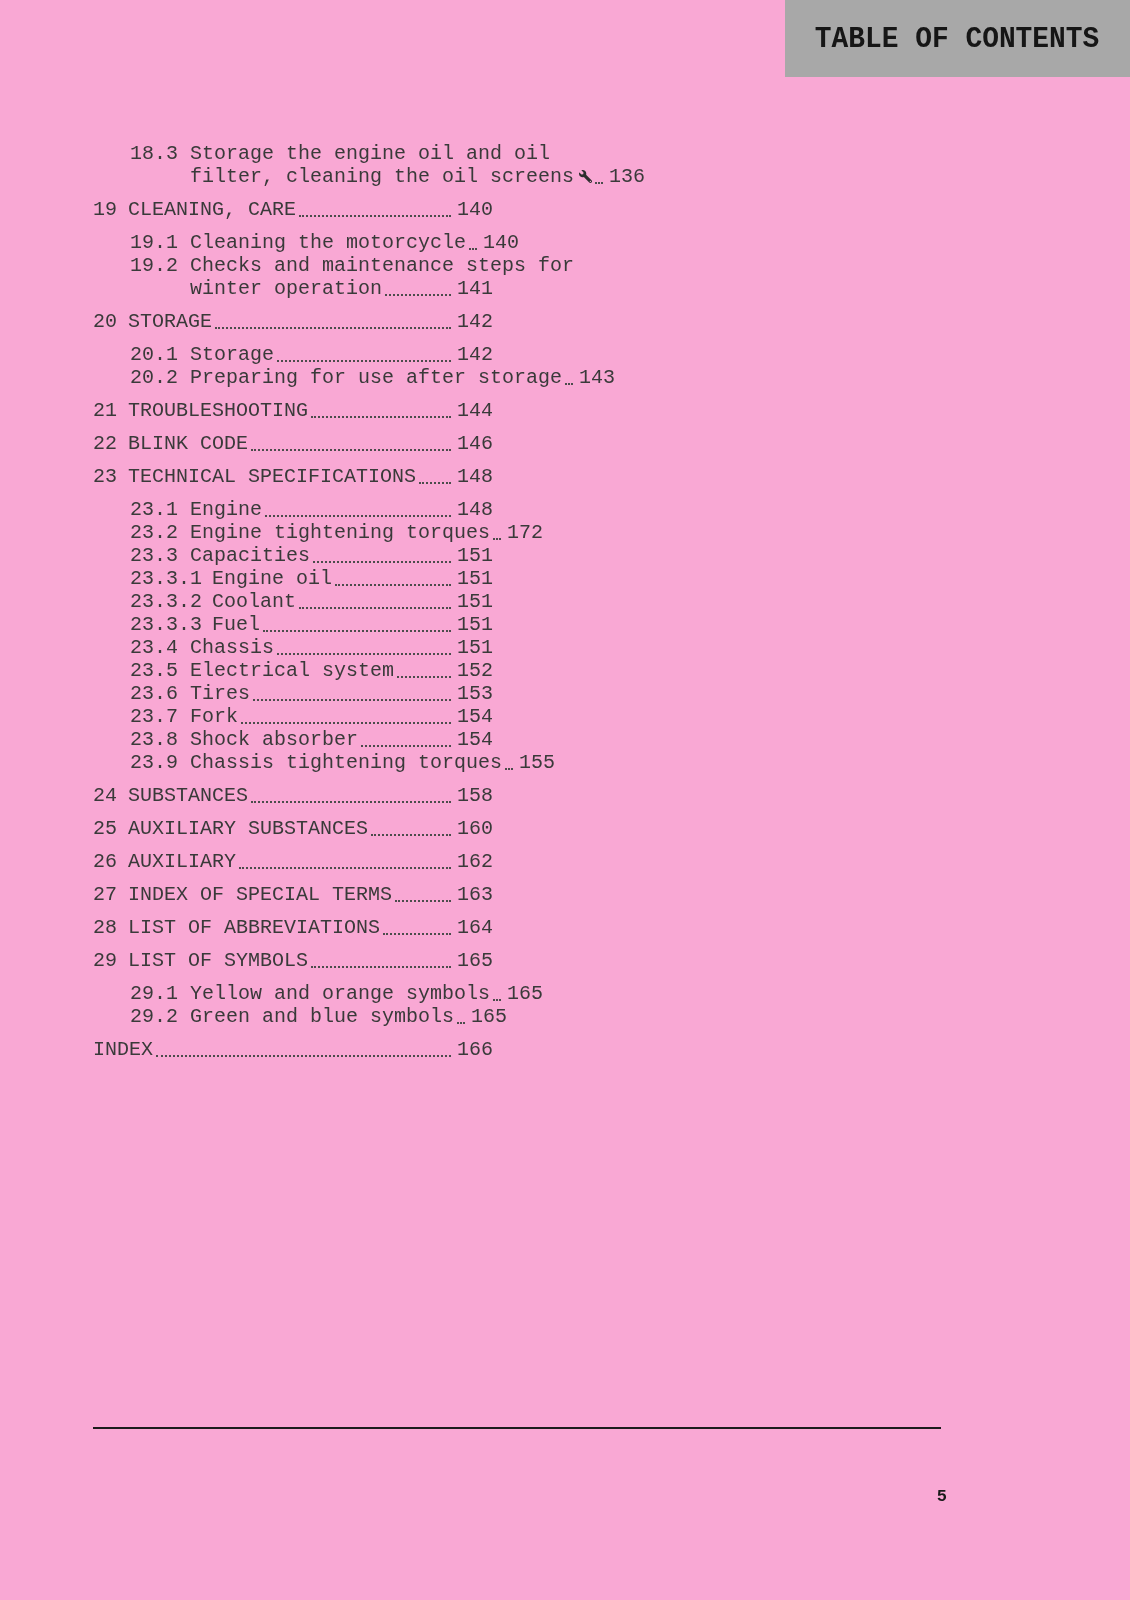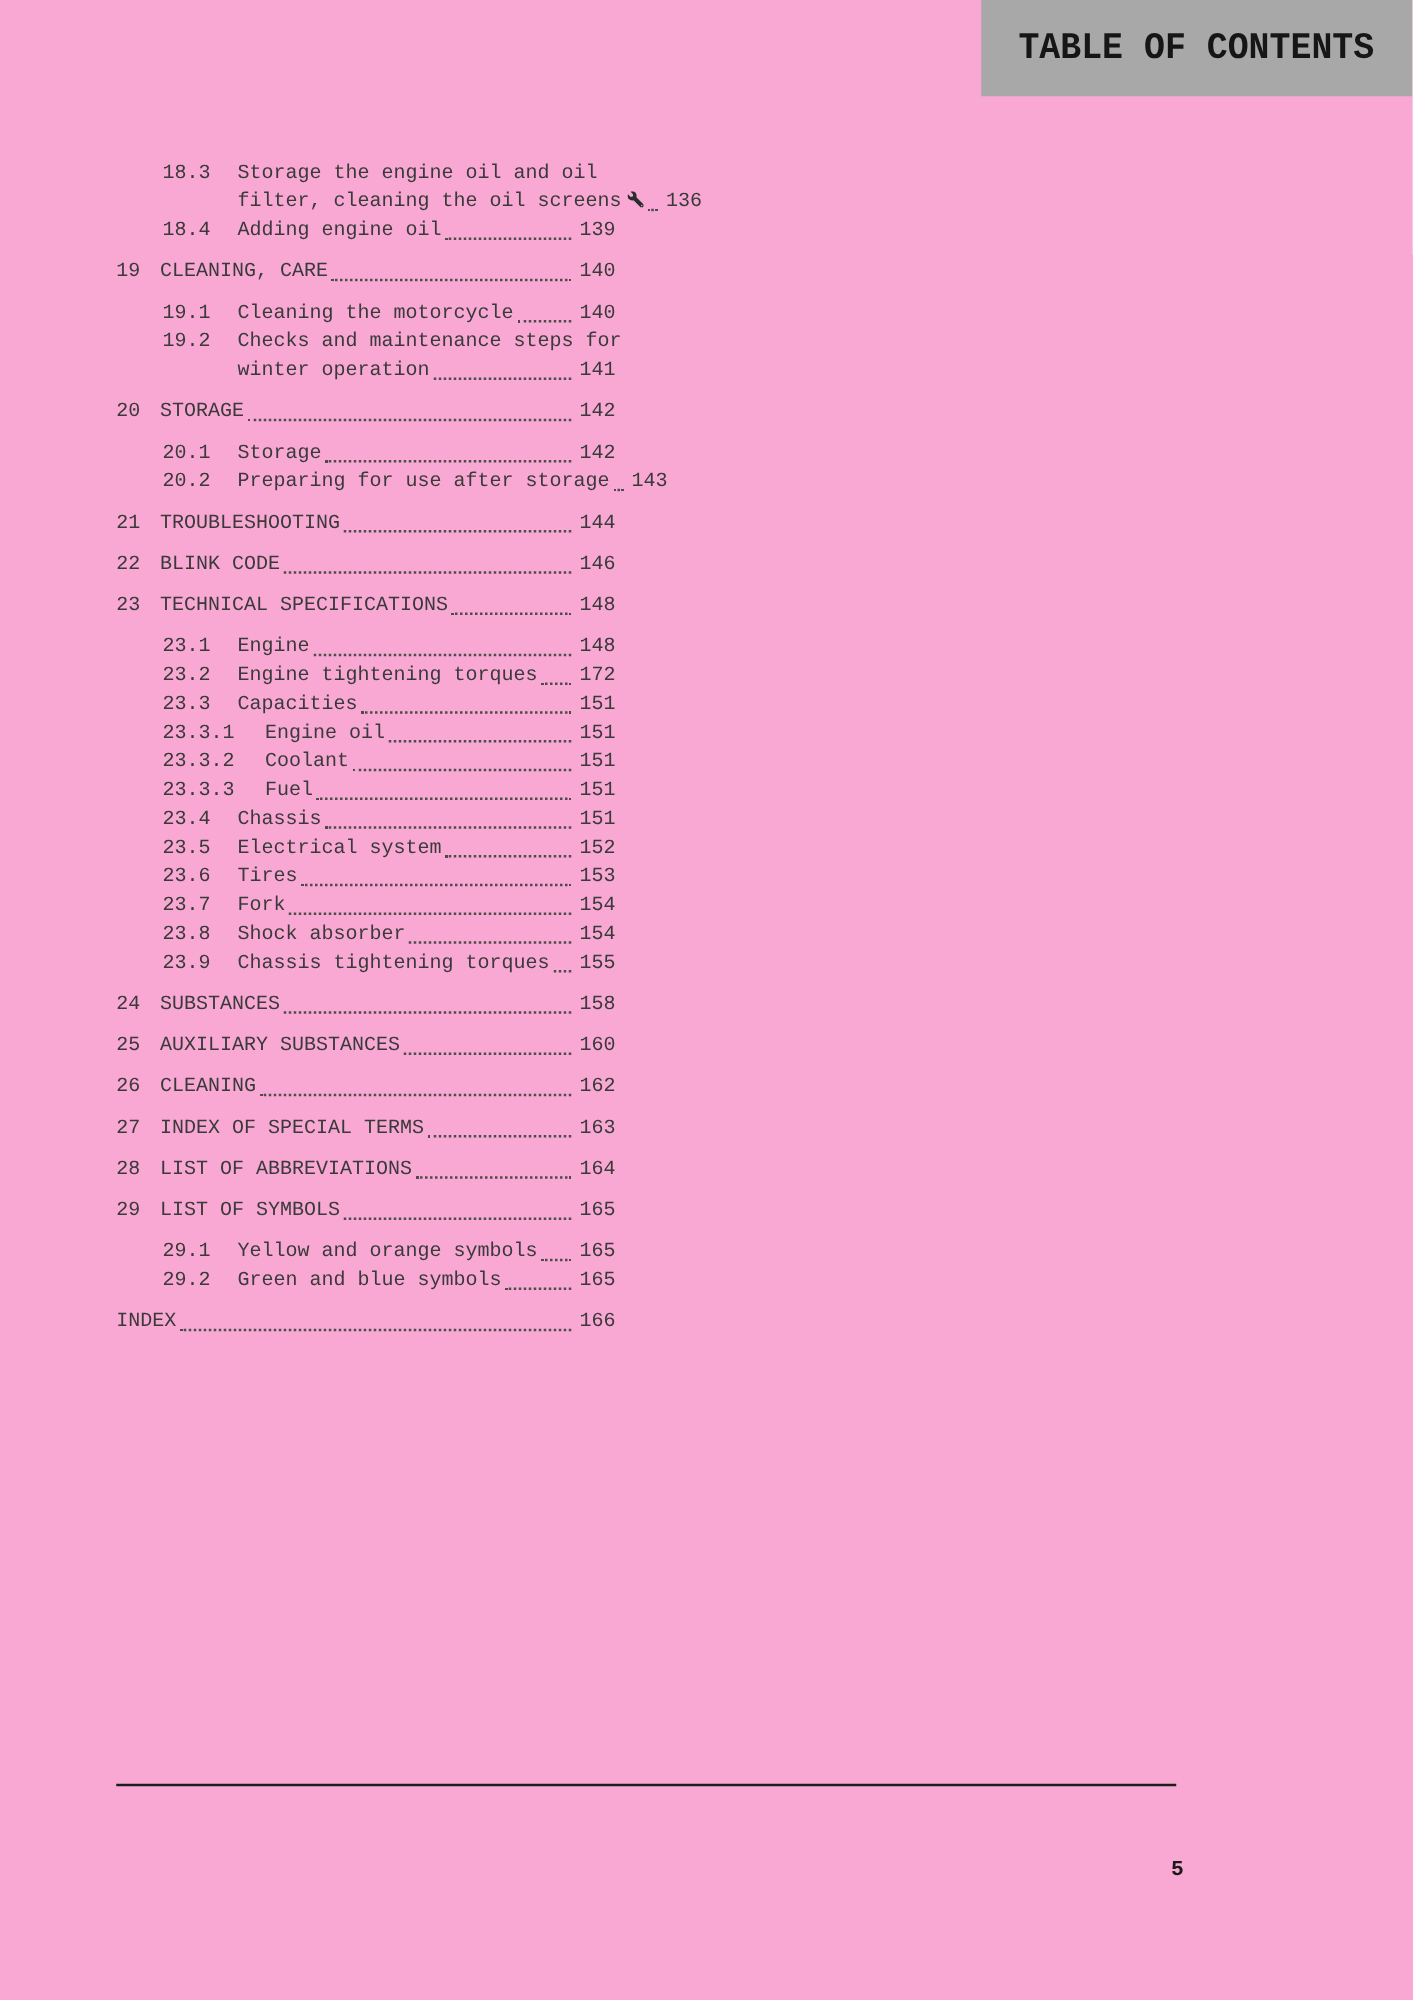--- a/index.html
+++ b/index.html
@@ -33,23 +33,23 @@
     font-weight: bold;
     letter-spacing: 0px;
     color: #161616;
     transform: scaleX(0.93);
     white-space: nowrap;
   }
   
   .toc {
     position: absolute;
     left: 93px;
-    top: 127px;
+    top: 142px;
     width: 400px;
-    font-size: 16px;
+    font-size: 20px;
   }
   .row {
     display: flex;
     align-items: baseline;
     height: 23px;
     line-height: 23px;
     white-space: nowrap;
   }
   .row.lvl1 {
     margin-top: 10px;
@@ -115,26 +115,20 @@
       </div>
       <div class="row lvl2">
         <span class="spacer s2"></span>
         <span class="title">filter, cleaning the oil screens</span>
         <svg viewBox="0 0 512 512" width="13" height="13" class="wrench">
           <path d="M507.73 109.1c-2.24-9.03-13.54-12.09-20.12-5.51l-74.36 74.36-67.88-11.31-11.31-67.88 74.36-74.36c6.62-6.62 3.43-17.9-5.66-20.16-47.38-11.74-99.55.91-136.58 37.93-39.64 39.64-50.55 97.1-34.05 147.2L18.74 402.76c-24.99 24.99-24.99 65.51 0 90.5 24.99 24.99 65.51 24.99 90.5 0l213.21-213.21c50.12 16.71 107.47 5.68 147.37-34.22 37.07-37.07 49.7-89.32 37.91-136.73zM64 472c-13.25 0-24-10.75-24-24 0-13.26 10.75-24 24-24s24 10.74 24 24c0 13.25-10.75 24-24 24z" fill="#2d2d2d"></path>
         </svg>
         <span class="leader"></span>
         <span class="pageref">136</span>
       </div>
-      <div class="row lvl2">
-        <span class="num">18.4</span>
-        <span class="title">Adding engine oil</span>
-        <span class="leader"></span>
-        <span class="pageref">139</span>
-      </div>
       <div class="row lvl1">
         <span class="num">19</span>
         <span class="title">CLEANING, CARE</span>
         <span class="leader"></span>
         <span class="pageref">140</span>
       </div>
       <div class="row lvl2">
         <span class="num">19.1</span>
         <span class="title">Cleaning the motorcycle</span>
         <span class="leader"></span>
@@ -265,21 +259,21 @@
         <span class="pageref">158</span>
       </div>
       <div class="row lvl1">
         <span class="num">25</span>
         <span class="title">AUXILIARY SUBSTANCES</span>
         <span class="leader"></span>
         <span class="pageref">160</span>
       </div>
       <div class="row lvl1">
         <span class="num">26</span>
-        <span class="title">CLEANING</span>
+        <span class="title">AUXILIARY</span>
         <span class="leader"></span>
         <span class="pageref">162</span>
       </div>
       <div class="row lvl1">
         <span class="num">27</span>
         <span class="title">INDEX OF SPECIAL TERMS</span>
         <span class="leader"></span>
         <span class="pageref">163</span>
       </div>
       <div class="row lvl1">

